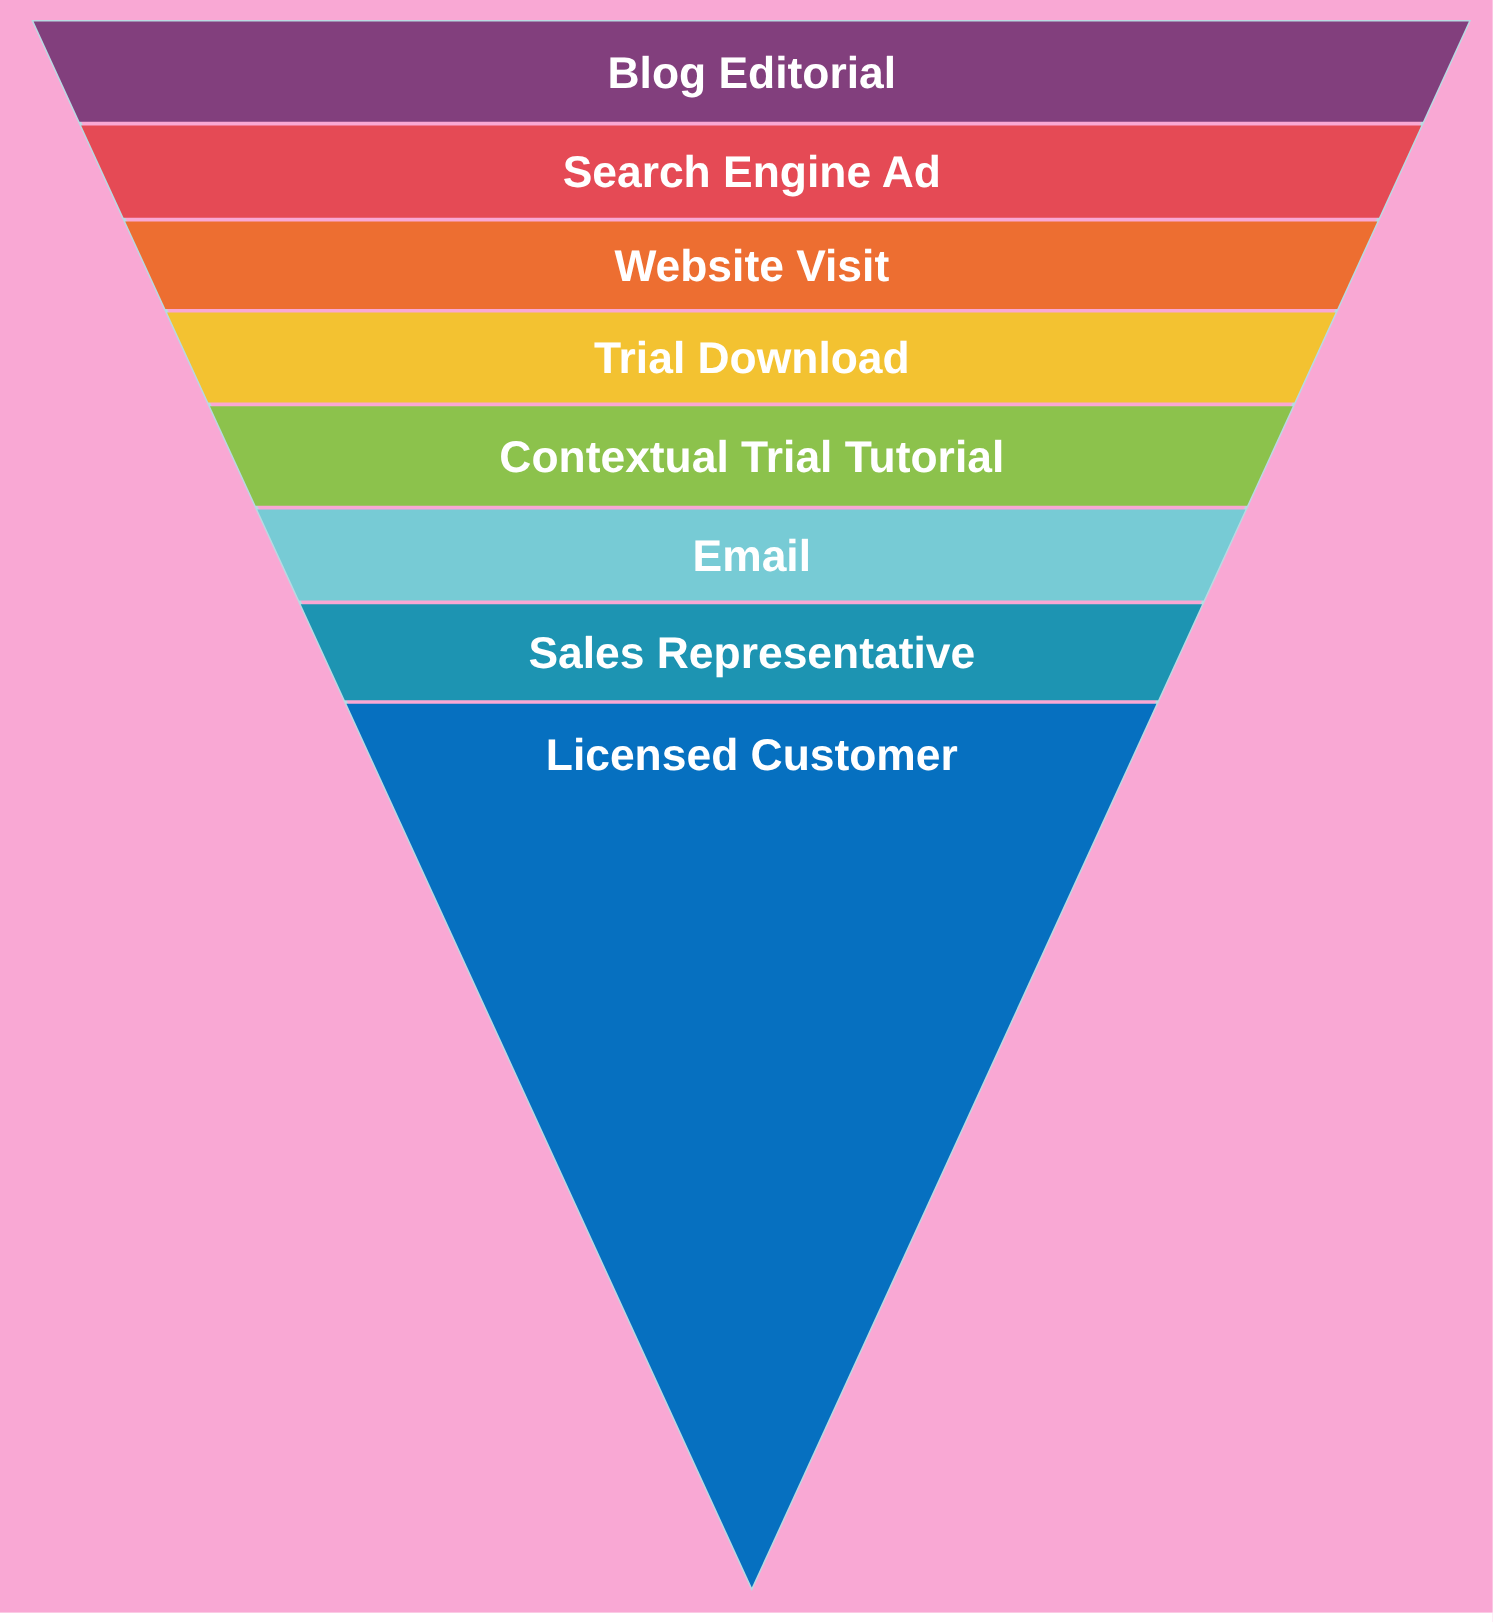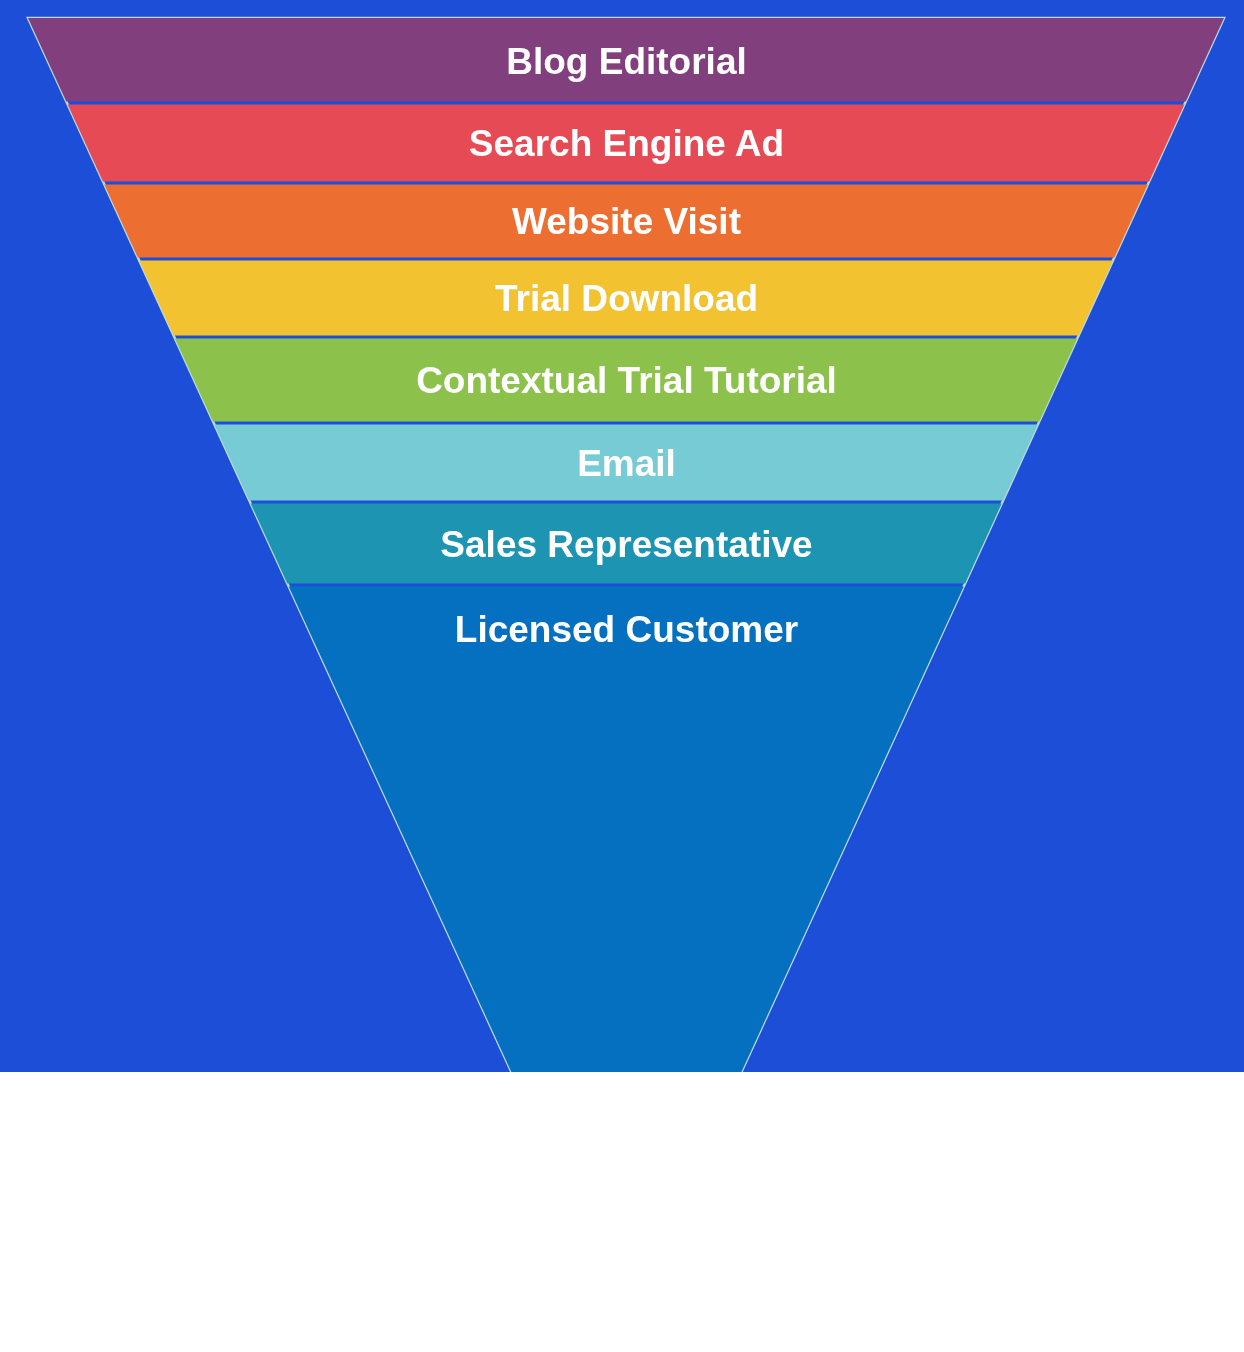--- a/index.html
+++ b/index.html
@@ -3,22 +3,22 @@
 <meta charset="utf-8">
 <style>
   html, body {
     margin: 0;
     padding: 0;
     background: #ffffff;
   }
   .canvas {
     position: relative;
     width: 1244px;
-    height: 1072px;
-    background: #1d4ed8;
+    height: 1344px;
+    background: #f9a8d4;
     overflow: hidden;
   }
   svg text.funnel-label {
     font-family: "Liberation Sans", sans-serif;
     font-weight: bold;
     font-size: 37px;
     text-anchor: middle;
   }
 </style>
 </head>

